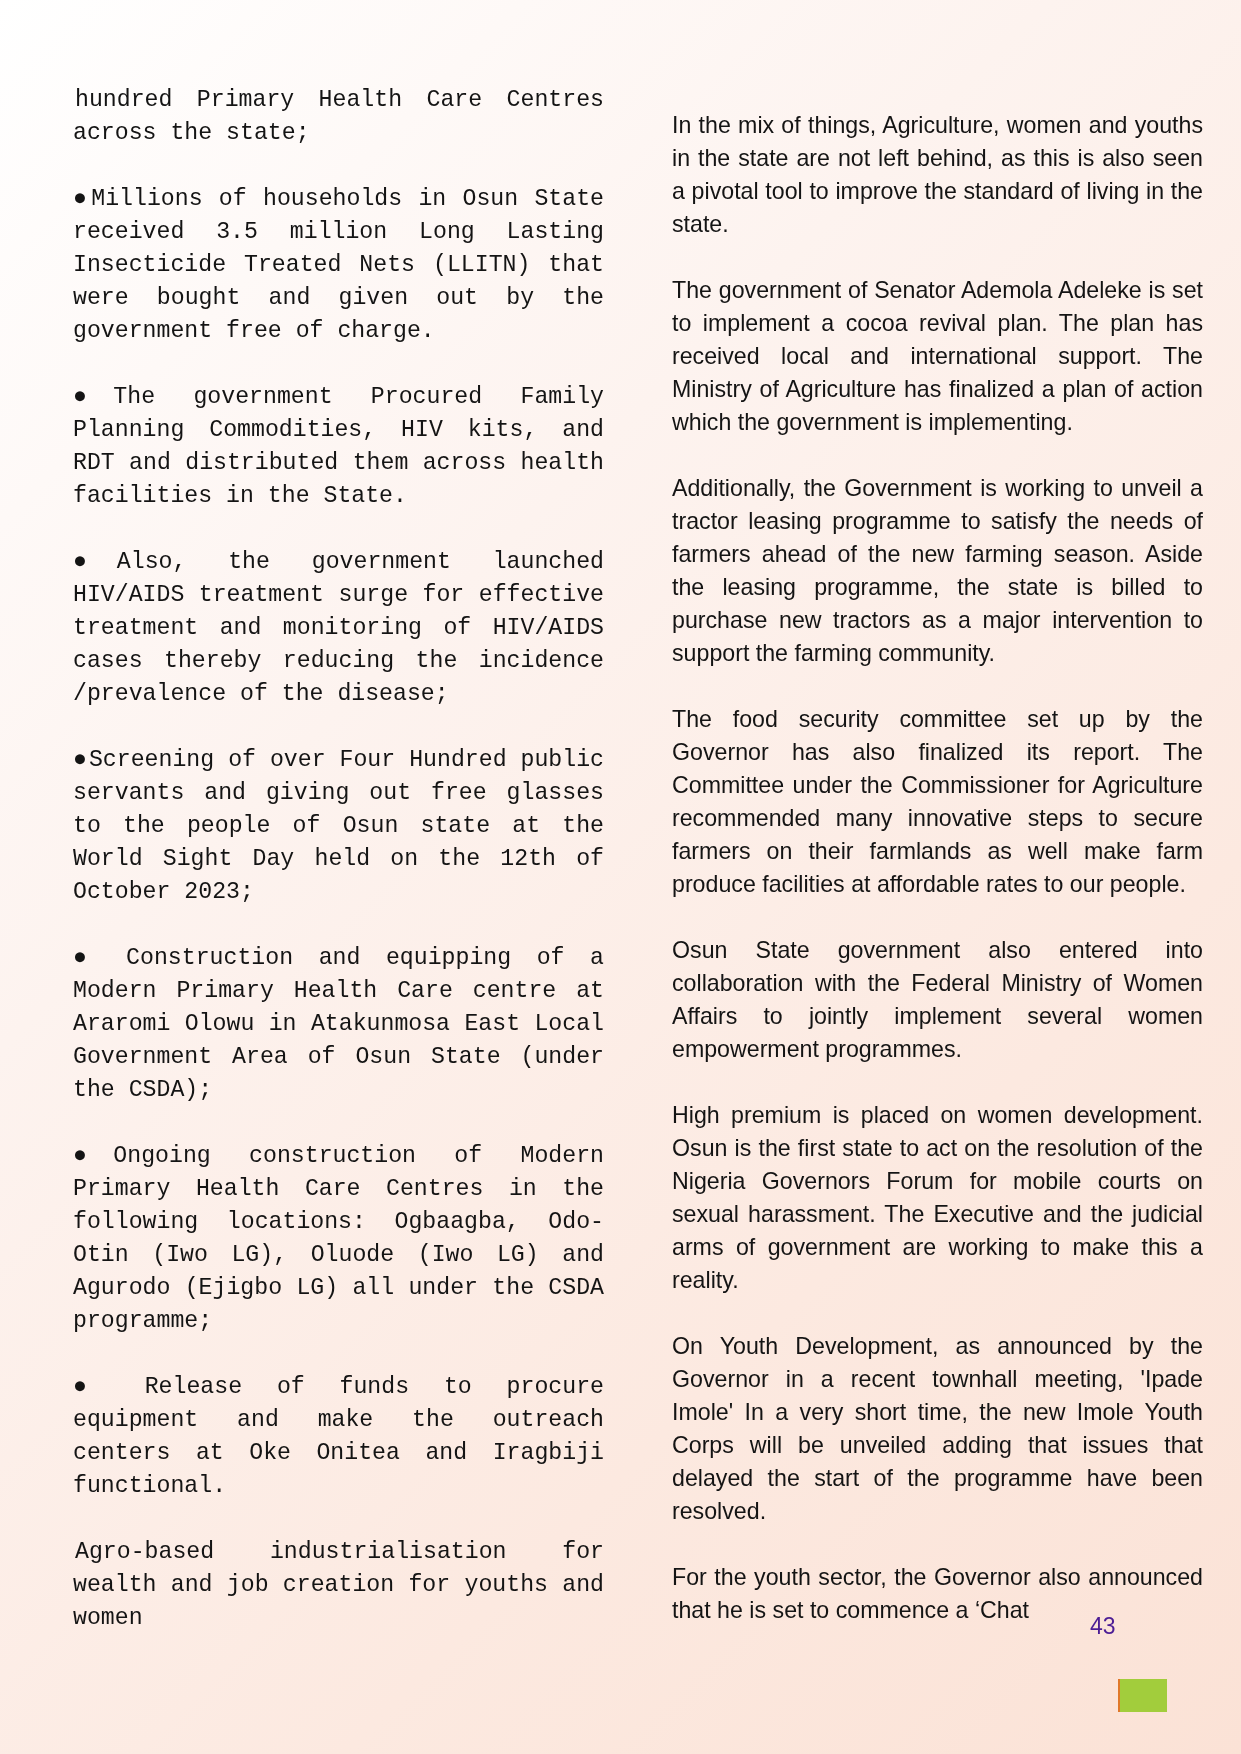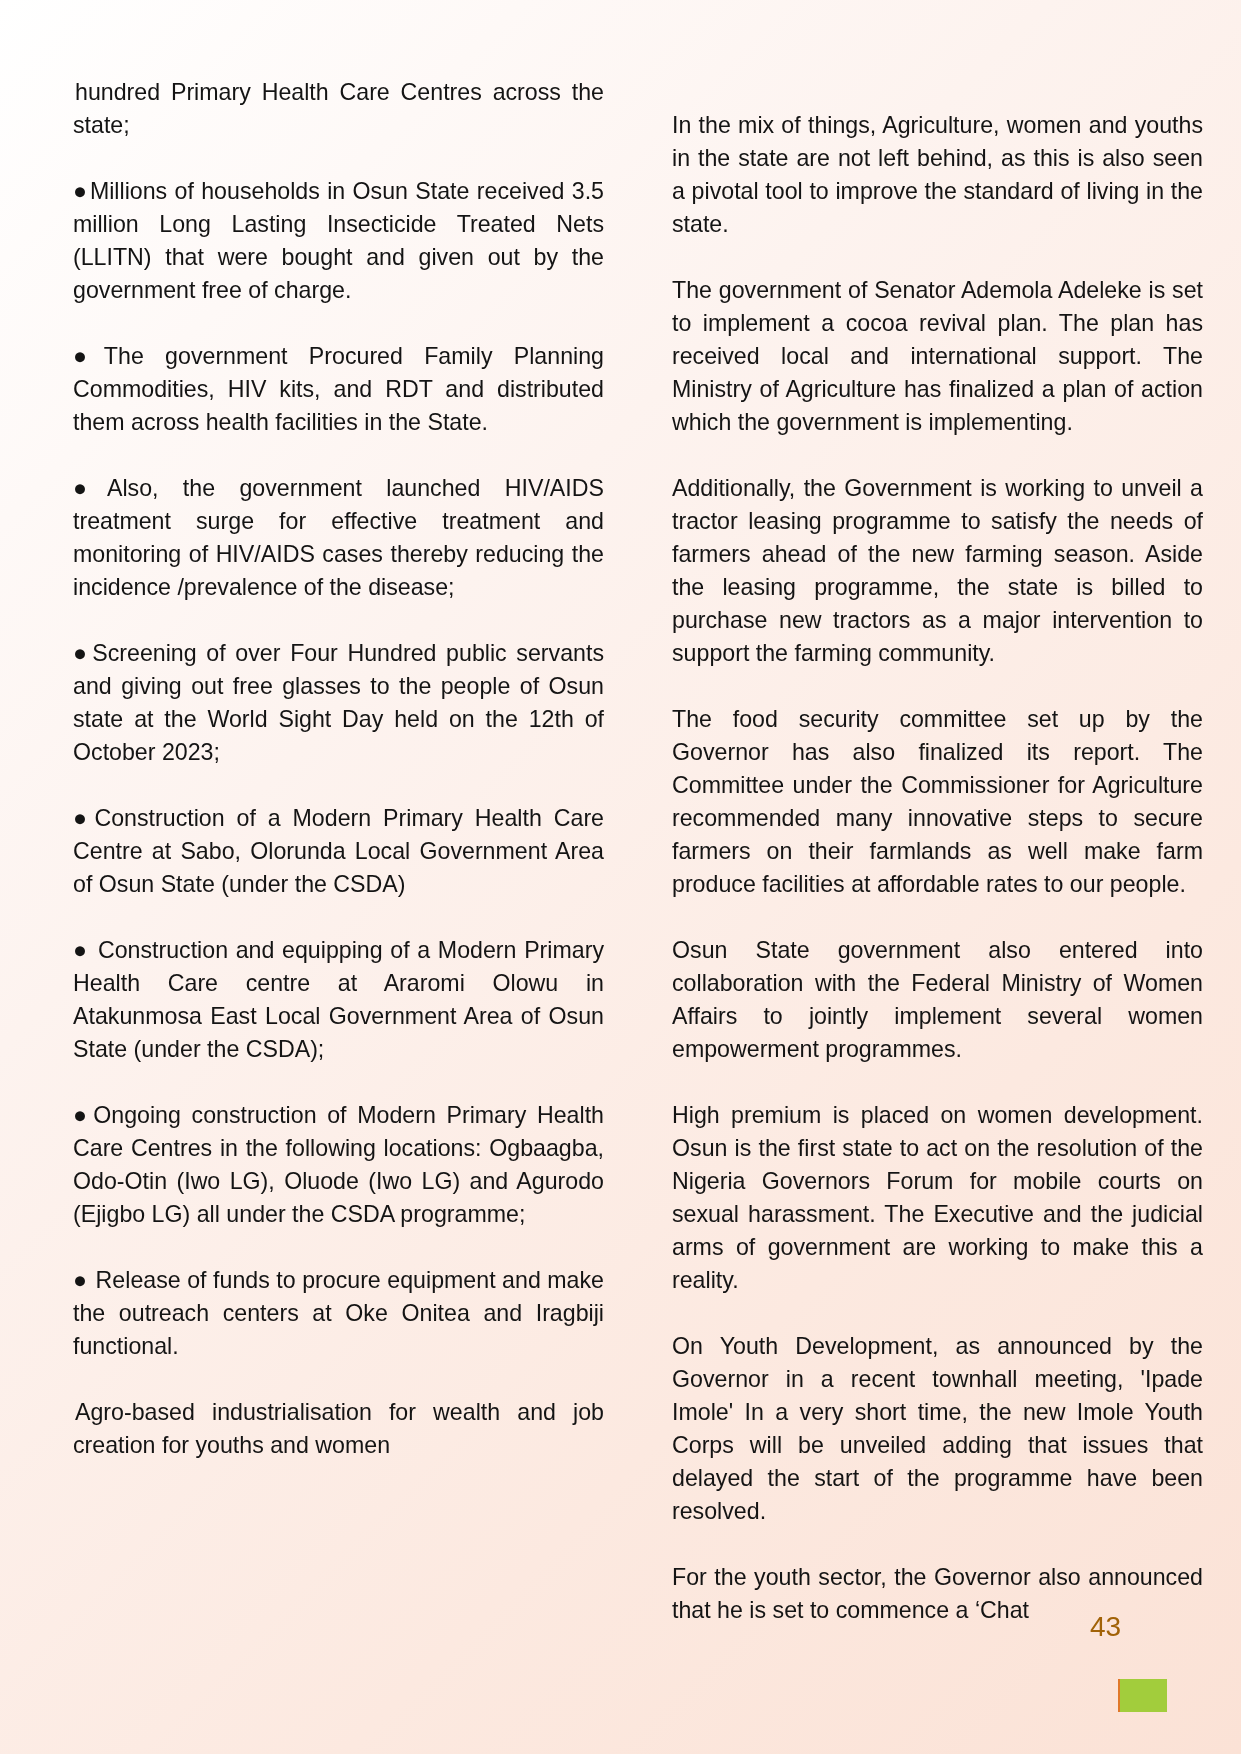--- a/index.html
+++ b/index.html
@@ -12,52 +12,51 @@
     font-family: "Liberation Sans", "DejaVu Sans", sans-serif;
     color: #141414;
   }
   .col {
     position: absolute;
     width: 531px;
     font-size: 23.2px;
     line-height: 33px;
     text-align: justify;
   }
-  .col-left { left: 73px; top: 76px; }
+  .col-left { left: 73px; top: 84px; font-family: Liberation Mono, monospace; }
   .col-right { left: 641px; top: 109px; margin-left: 31px; }
   .para { margin: 0 0 33px 0; }
   .bullet { margin-right: 2px; }
   .page-number {
     position: absolute;
     left: 1090px;
     top: 1610px;
-    font-size: 28px;
+    font-size: 23px;
     line-height: 33px;
-    color: #a16207;
+    color: #4c1d95;
   }
   .page-tab {
     position: absolute;
     left: 1118px;
     top: 1679px;
     width: 47px;
     height: 33px;
     background: #a2cd3c;
     border-left: 2px solid #e0782a;
   }
 </style>
 </head>
 <body>
 
 <div class="col col-left">
   <p class="para"><span class="bullet"></span><span>hundred Primary Health Care Centres across the state;</span></p>
   <p class="para"><span class="bullet">●</span><span>Millions of households in Osun State received 3.5 million Long Lasting Insecticide Treated Nets (LLITN) that were bought and given out by the government free of charge.</span></p>
   <p class="para"><span class="bullet">●</span><span>The government Procured Family Planning Commodities, HIV kits, and RDT and distributed them across health facilities in the State.</span></p>
   <p class="para"><span class="bullet">●</span><span>Also, the government launched HIV/AIDS treatment surge for effective treatment and monitoring of HIV/AIDS cases thereby reducing the incidence /prevalence of the disease;</span></p>
   <p class="para"><span class="bullet">●</span><span>Screening of over Four Hundred public servants and giving out free glasses to the people of Osun state at the World Sight Day held on the 12th of October 2023;</span></p>
-  <p class="para"><span class="bullet">●</span><span>Construction of a Modern Primary Health Care Centre at Sabo, Olorunda Local Government Area of Osun State (under the CSDA)</span></p>
   <p class="para"><span class="bullet">● </span><span>Construction and equipping of a Modern Primary Health Care centre at Araromi Olowu in Atakunmosa East Local Government Area of Osun State (under the CSDA);</span></p>
   <p class="para"><span class="bullet">●</span><span>Ongoing construction of Modern Primary Health Care Centres in the following locations: Ogbaagba, Odo-Otin (Iwo LG), Oluode (Iwo LG) and Agurodo (Ejigbo LG) all under the CSDA programme;</span></p>
   <p class="para"><span class="bullet">● </span><span>Release of funds to procure equipment and make the outreach centers at Oke Onitea and Iragbiji functional.</span></p>
   <p class="para"><span class="bullet"></span><span>Agro-based industrialisation for wealth and job creation for youths and women</span></p>
 </div>
 
 <div class="col col-right">
   <p class="para">In the mix of things, Agriculture, women and youths in the state are not left behind, as this is also seen a pivotal tool to improve the standard of living in the state.</p>
   <p class="para">The government of Senator Ademola Adeleke is set to implement a cocoa revival plan. The plan has received local and international support. The Ministry of Agriculture has finalized a plan of action which the government is implementing.</p>
   <p class="para">Additionally, the Government is working to unveil a tractor leasing programme to satisfy the needs of farmers ahead of the new farming season. Aside the leasing programme, the state is billed to purchase new tractors as a major intervention to support the farming community.</p>

